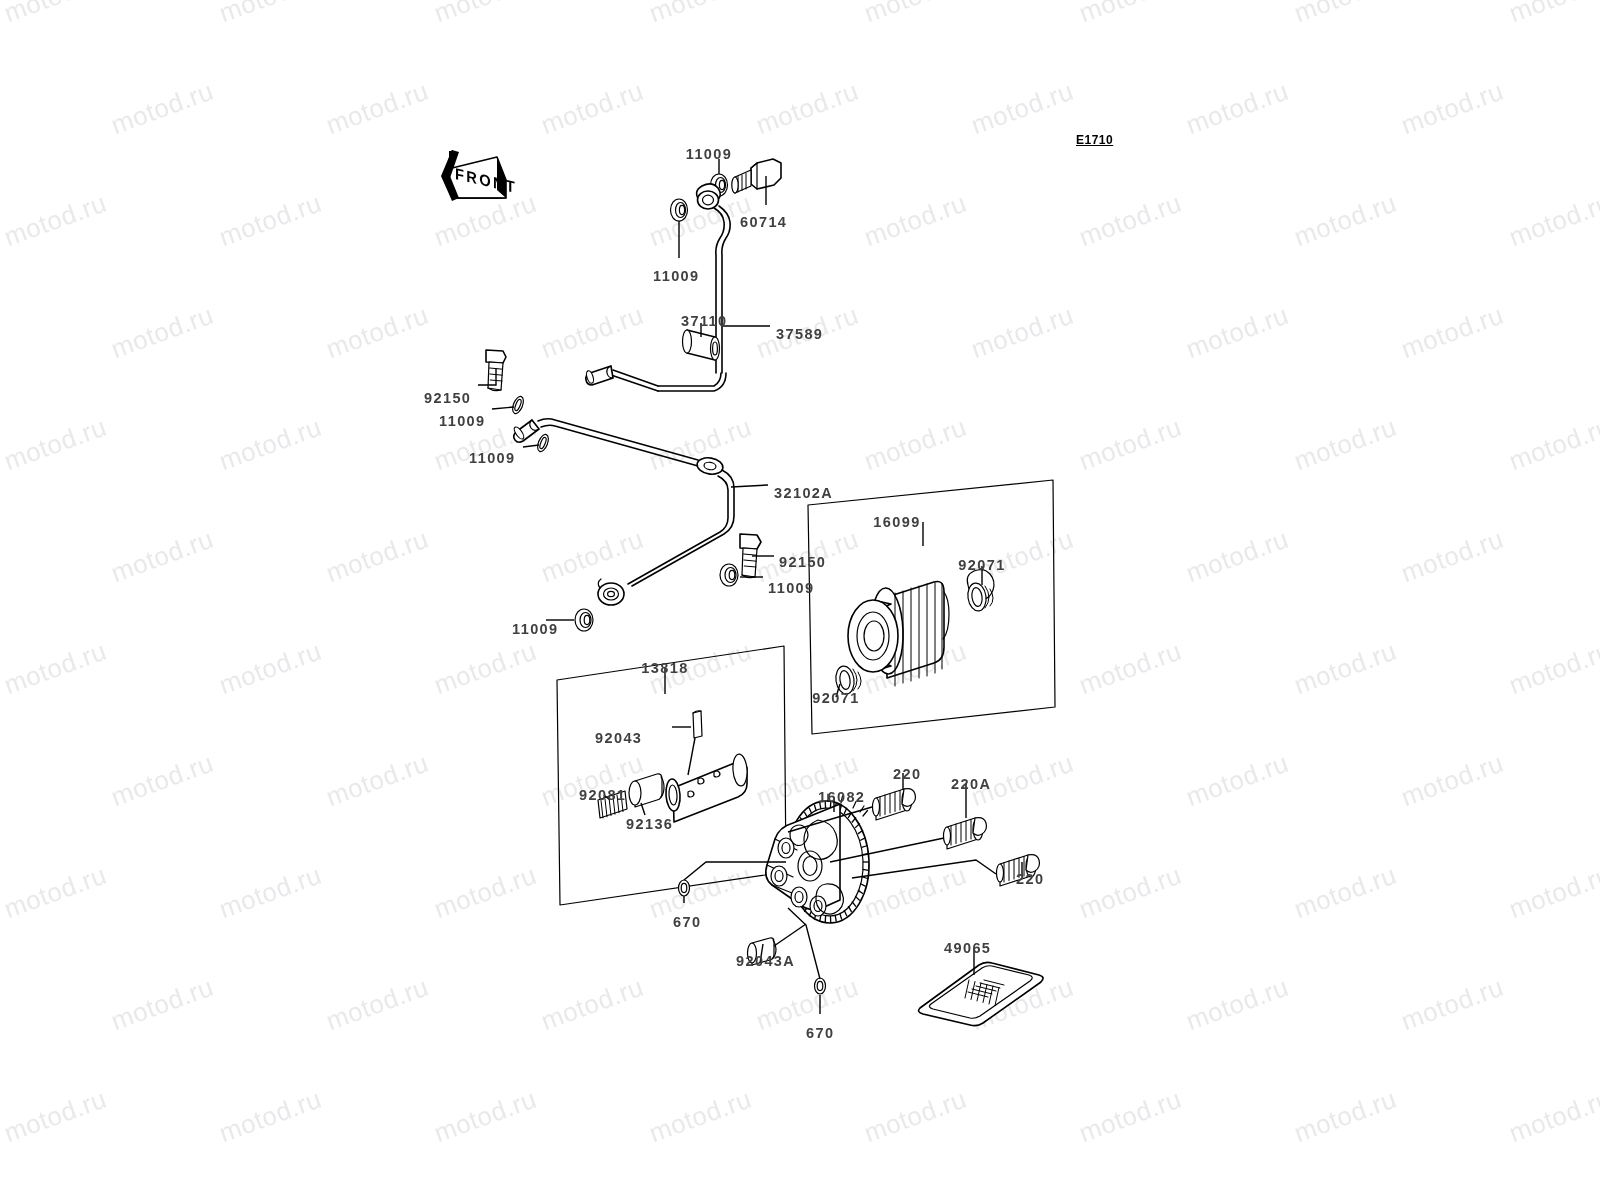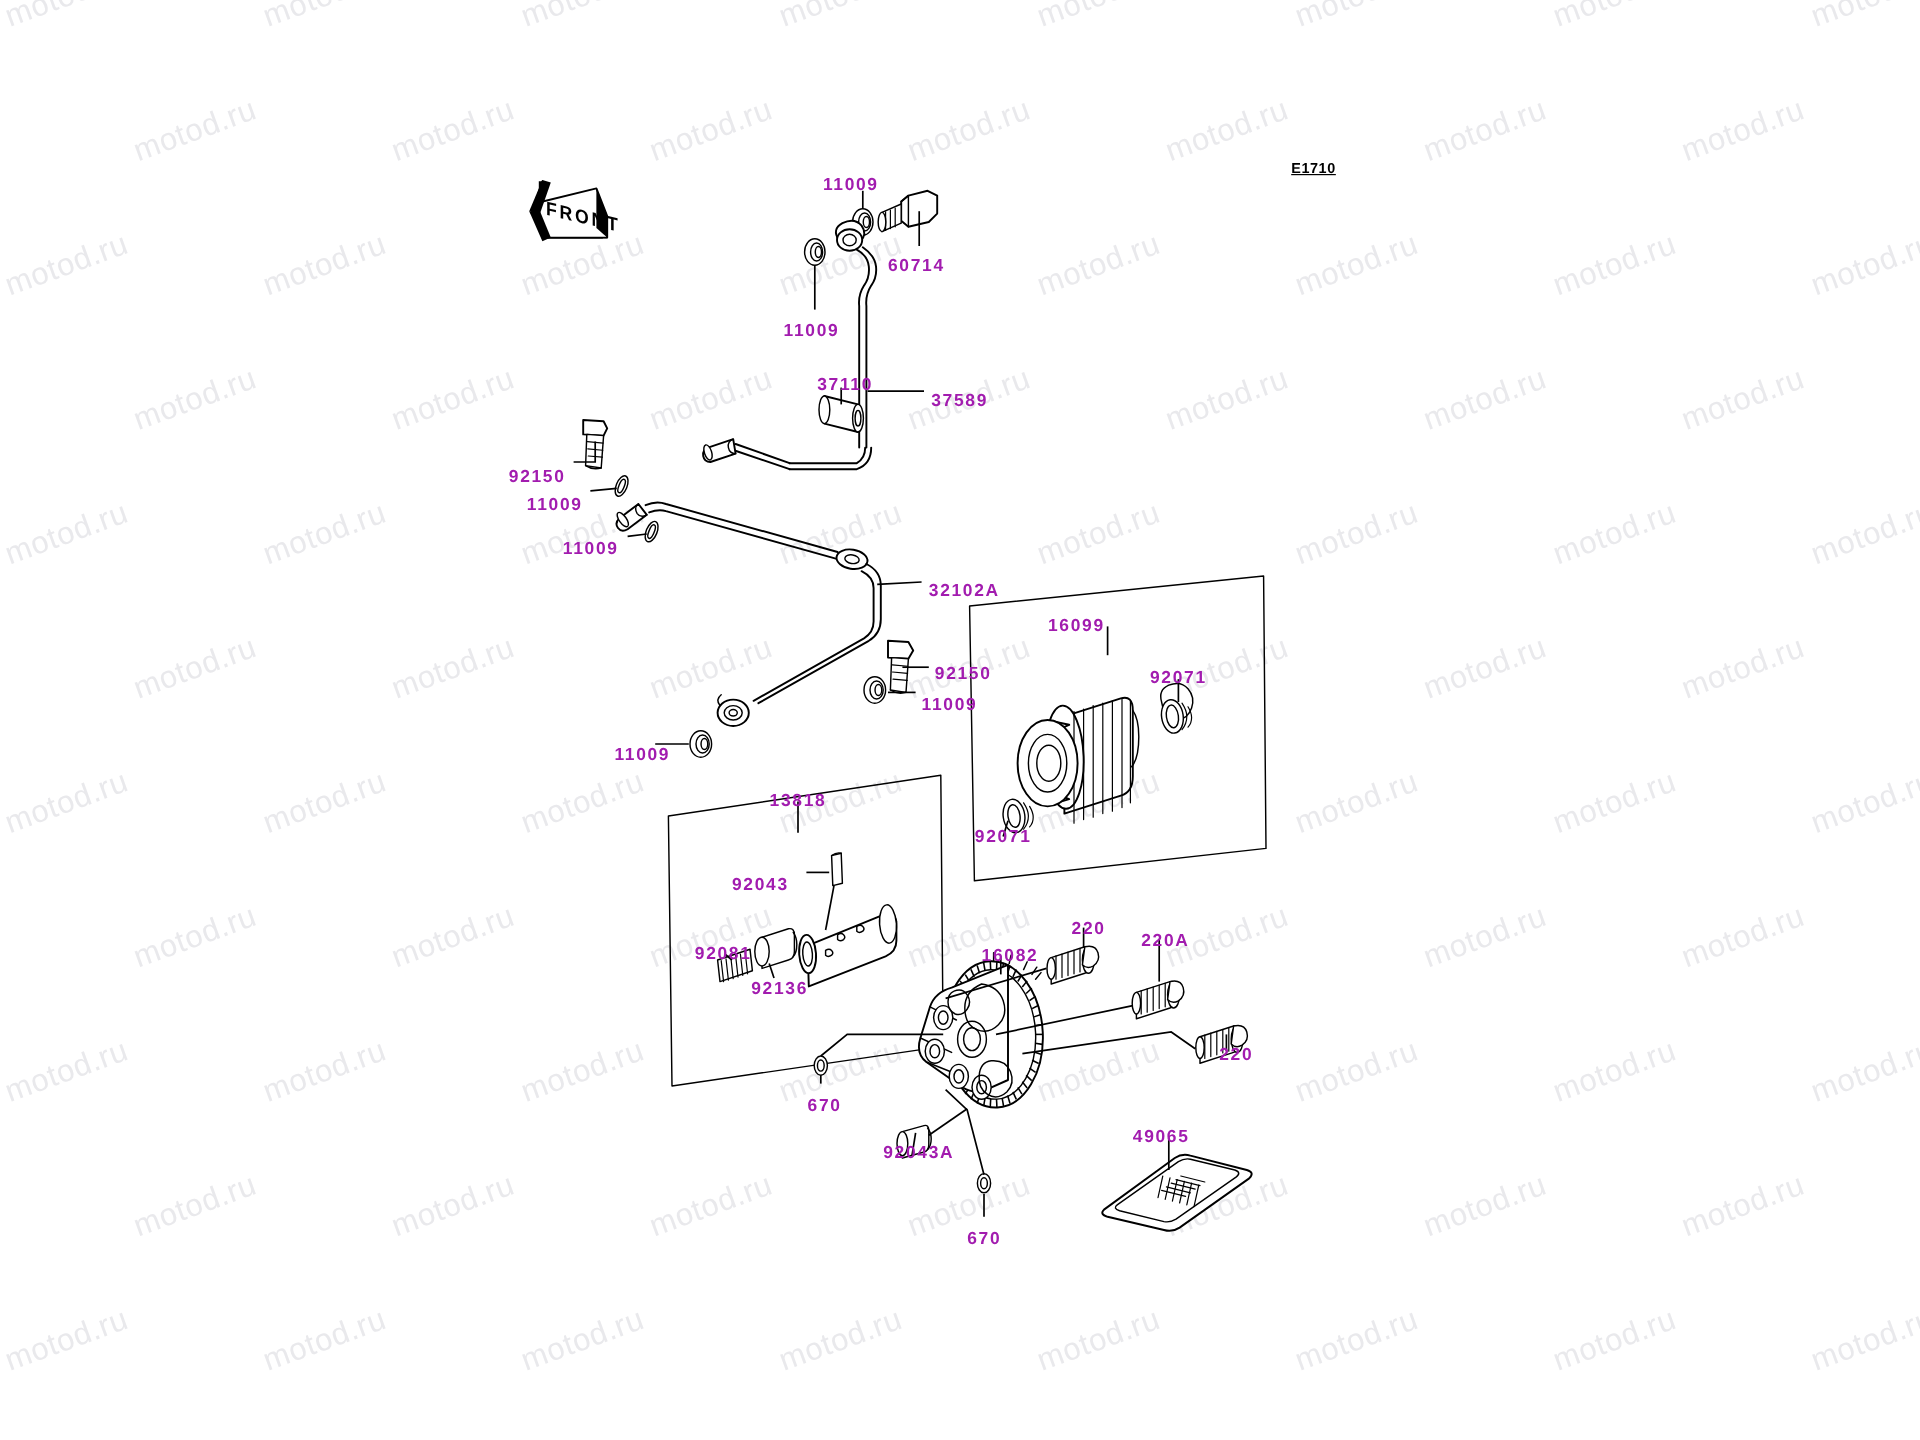--- a/index.html
+++ b/index.html
@@ -12,21 +12,21 @@
   #watermark{position:absolute;inset:0;overflow:hidden;pointer-events:none;z-index:1;}
   .wm{position:absolute;color:#e9e9ec;font-size:26px;font-weight:400;
       font-family:"Liberation Sans","DejaVu Sans",sans-serif;
       transform:rotate(-20deg);transform-origin:0 0;white-space:nowrap;
       letter-spacing:0.5px;}
 
   
   #art{position:absolute;inset:0;z-index:2;}
 
   
-  .lbl{position:absolute;z-index:3;color:#a21caf;font-weight:bold;font-size:14.5px;
+  .lbl{position:absolute;z-index:3;color:#404040;font-weight:bold;font-size:14.5px;
        font-family:"Liberation Sans","DejaVu Sans",sans-serif;letter-spacing:1.4px;
        white-space:nowrap;}
   .lbl.c{transform:translateX(-50%);}
   .code{position:absolute;z-index:3;color:#000;font-weight:bold;font-size:12px;
         letter-spacing:0.5px;font-family:"Liberation Sans","DejaVu Sans",sans-serif;}
 </style>
 </head>
 <body>
 
 <div id="stage">
@@ -545,21 +545,21 @@
       <div class="lbl" style="left: 439px; top: 413px;">11009</div>
       <div class="lbl" style="left: 469px; top: 450px;">11009</div>
       <div class="lbl" style="left: 774px; top: 485px;">32102A</div>
       <div class="lbl c" style="left: 897px; top: 514px;">16099</div>
       <div class="lbl c" style="left: 982px; top: 557px;">92071</div>
       <div class="lbl" style="left: 779px; top: 554px;">92150</div>
       <div class="lbl" style="left: 768px; top: 580px;">11009</div>
       <div class="lbl" style="left: 512px; top: 621px;">11009</div>
       <div class="lbl c" style="left: 665px; top: 660px;">13818</div>
       <div class="lbl c" style="left: 836px; top: 690px;">92071</div>
-      <div class="lbl" style="left: 610px; top: 730px;">92043</div>
+      <div class="lbl" style="left: 595px; top: 730px;">92043</div>
       <div class="lbl" style="left: 579px; top: 787px;">92081</div>
       <div class="lbl" style="left: 626px; top: 816px;">92136</div>
       <div class="lbl" style="left: 818px; top: 789px;">16082</div>
       <div class="lbl" style="left: 893px; top: 766px;">220</div>
       <div class="lbl" style="left: 951px; top: 776px;">220A</div>
       <div class="lbl" style="left: 1016px; top: 871px;">220</div>
       <div class="lbl" style="left: 673px; top: 914px;">670</div>
       <div class="lbl" style="left: 736px; top: 953px;">92043A</div>
       <div class="lbl" style="left: 806px; top: 1025px;">670</div>
       <div class="lbl" style="left: 944px; top: 940px;">49065</div>

